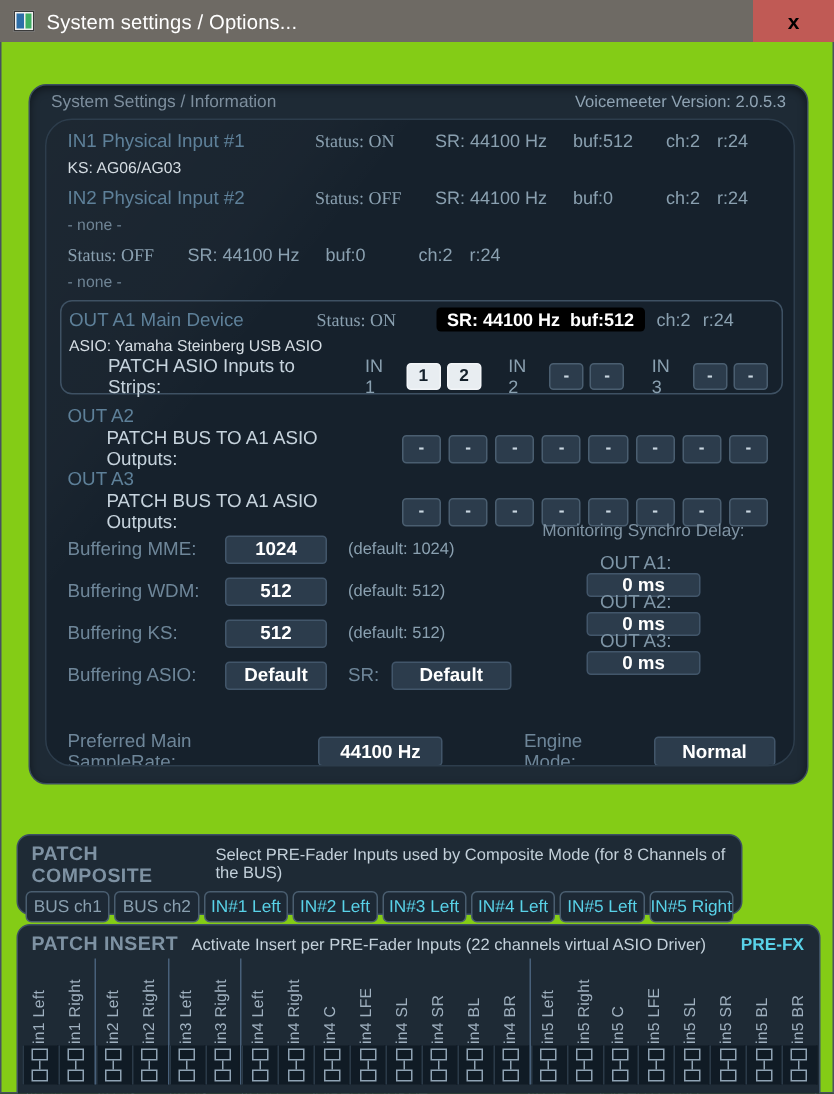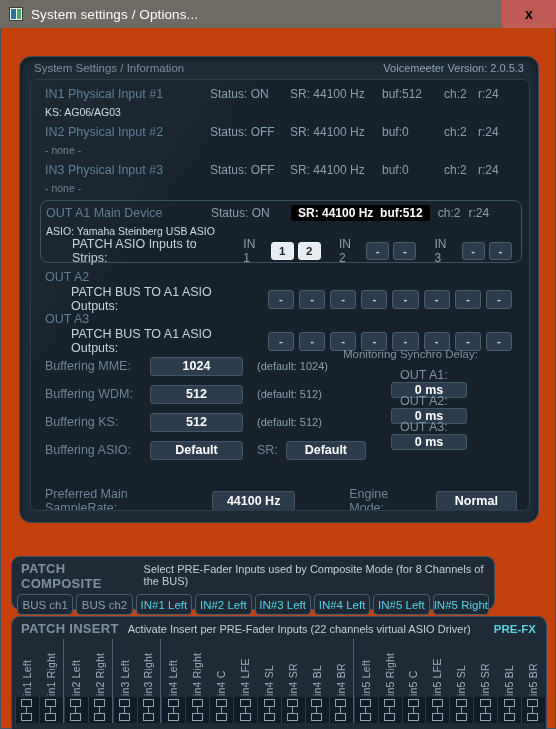--- a/index.html
+++ b/index.html
@@ -38,21 +38,21 @@
   }
   .tb-close{
     position:absolute; right:0; top:0; width:54px; height:28px;
     background:#c05a55; color:#000; font-size:14px; font-weight:bold;
     display:flex; align-items:center; justify-content:center;
   }
 
   
   .body{
     position:absolute; left:0; top:28px; width:556px; height:701px;
-    background:#c2410c;
+    background:#84cc16;
     border:1px solid #46525e;
     border-top:none;
     padding:0;
   }
 
   .outer-panel{
     position:absolute; left:18px; top:28px; width:520px; height:467px;
     background:#1e2a35;
     border:1px solid #3b4d5d;
     border-radius:12px;
@@ -63,34 +63,34 @@
     display:flex; align-items:center; padding:0 14px;
   }
   .hdr-left{ color:#7d8e9d; font-size:11.5px; }
   .hdr-right{ margin-left:auto; color:#8fa3b3; font-size:11px; }
 
   
   .inner-panel{
     position:absolute; left:10px; top:22px; width:500px; height:432px;
     background:#16212c;
     border:1px solid #2d3d4c;
-    border-radius:7px;
+    border-radius:18px;
     overflow:hidden;
   }
   .inner-panel:before{
     content:""; position:absolute; left:0; top:0; width:100%; height:100%;
     background:linear-gradient(128deg, rgba(255,255,255,.030) 0%, rgba(255,255,255,.018) 22%, rgba(0,0,0,0) 30%);
     pointer-events:none;
   }
 
   
   .dev{ position:absolute; left:14px; width:472px; }
   .dev-line{ display:flex; align-items:center; height:20px; }
   .dev-name{ color:#5e8099; font-size:12.5px; width:165px; flex:none; }
-  .dev-status{ color:#8aa0b0; font-size:12px; width:80px; flex:none;}
+  .dev-status{ color:#8aa0b0; font-size:12px; width:80px; flex:none;font-family:Liberation Serif, serif;}
   .dev-sr{ color:#8aa0b0; font-size:12px; width:92px; flex:none;}
   .dev-buf{ color:#8aa0b0; font-size:12px; width:62px; flex:none;}
   .dev-ch{ color:#8aa0b0; font-size:12px; width:34px; flex:none;}
   .dev-r{ color:#8aa0b0; font-size:12px; flex:none;}
   .dev-sub{ color:#d5dde3; font-size:10.5px; height:16px; line-height:16px; }
   .dev-sub.none{ color:#6f8495; }
 
   .hl-box{
     background:#000; color:#fff; font-weight:bold; font-size:12px;
     padding:1px 7px; border-radius:3px; display:inline-block;
@@ -123,29 +123,29 @@
   
   .buf-block{ position:absolute; left:14px; top:272px; width:472px; }
   .buf-row{ display:flex; align-items:center; height:28px; }
   .buf-lbl{ color:#6e8699; font-size:12.5px; width:105px; flex:none;}
   .field{
     background:#2c3c4c; border:1px solid #42566a; border-radius:3px;
     color:#ffffff; font-size:12.5px; font-weight:bold;
     display:flex; align-items:center; justify-content:center;
     height:19px;
   }
-  .f-buf{ width:93px; }
+  .f-buf{ width:68px; }
   .buf-def{ color:#8aa0b0; font-size:11px; margin-left:14px; }
   .sr-lbl{ color:#6e8699; font-size:12.5px; margin-left:14px; margin-right:8px; }
   .f-sr{ width:80px; }
 
   .msd{
     position:absolute; right:14px; top:268px; width:172px;
   }
-  .msd-title{ color:#7f93a3; font-size:11.5px; height:20px; }
+  .msd-title{ color:#7f93a3; font-size:11.5px; height:20px;text-align:center; }
   .msd-row{ display:flex; align-items:center; height:26px;flex-direction:column; }
   .msd-lbl{ color:#7e95a6; font-size:12.5px; width:58px; flex:none;}
   .f-ms{ width:76px; }
 
   
   .set-row{ position:absolute; left:14px; width:472px; display:flex; align-items:center; height:24px; }
   .set-lbl{ color:#6e8699; font-size:12.5px; }
   .f-vasio{ width:100px; margin-left:10px; height:20px;}
   .f-no{ width:46px; margin-left:10px; height:20px;}
   .f-rate{ width:84px; margin-left:10px; height:20px;}
@@ -260,21 +260,20 @@
             <span class="dev-sr">SR: 44100 Hz</span>
             <span class="dev-buf">buf:0</span>
             <span class="dev-ch">ch:2</span>
             <span class="dev-r">r:24</span>
           </div>
           <div class="dev-sub none">- none -</div>
         </div>
 
         <div class="dev" style="top:80px;">
           <div class="dev-line">
-            <span class="dev-name">IN3 Physical Input #3</span>
             <span class="dev-status">Status: OFF</span>
             <span class="dev-sr">SR: 44100 Hz</span>
             <span class="dev-buf">buf:0</span>
             <span class="dev-ch">ch:2</span>
             <span class="dev-r">r:24</span>
           </div>
           <div class="dev-sub none">- none -</div>
         </div>
 
         <div class="a1-frame">

